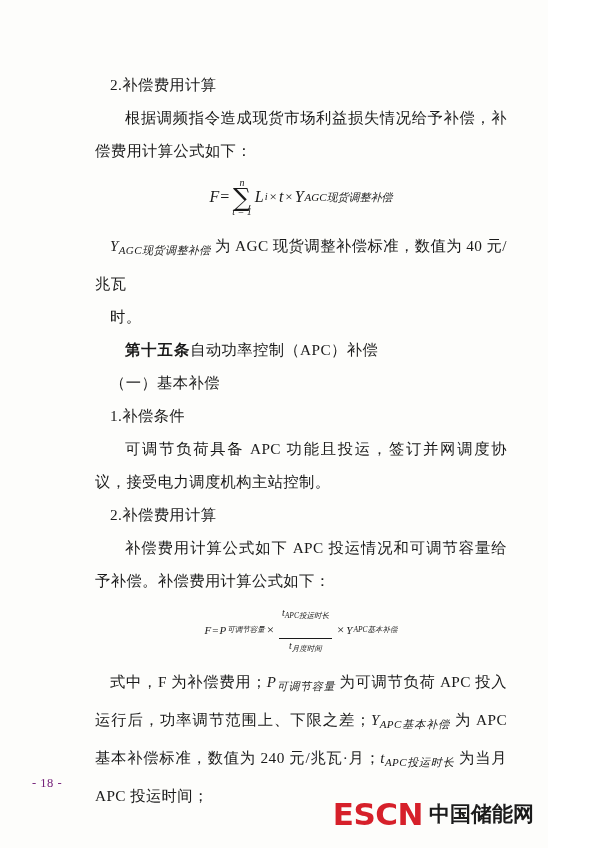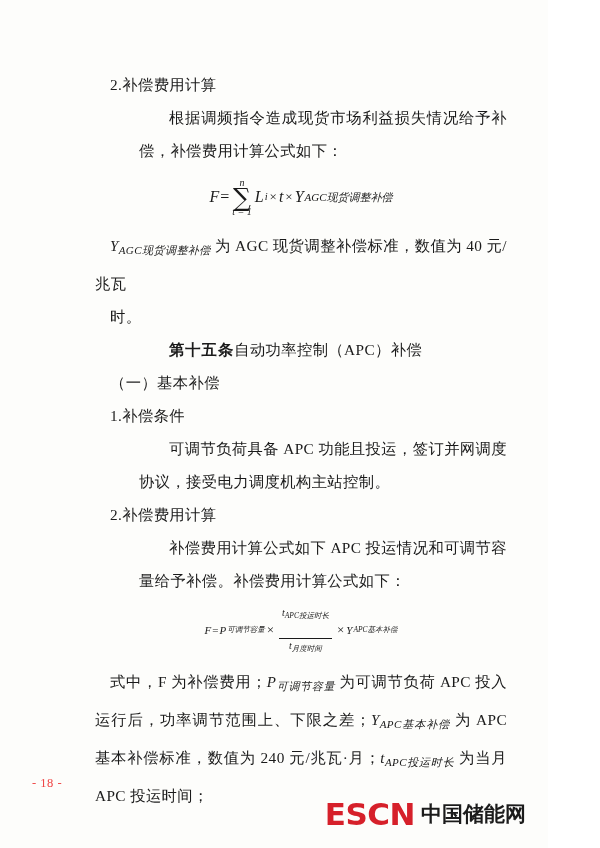--- a/index.html
+++ b/index.html
@@ -31,21 +31,20 @@
   .para {
     font-size: 15.3px;
     line-height: 33px;
     text-align: justify;
     text-justify: inter-ideograph;
     margin: 0;
     letter-spacing: 0.4px;
   }
   .indent {
     text-indent: 30px;
-    margin-left: 44px;
   }
   .indent-small {
     text-indent: 15px;
   }
   .bold-head {
     font-weight: bold;
     letter-spacing: 1px;
   }
   .formula-block {
     text-align: center;
@@ -120,26 +119,26 @@
   }
   .inline-f {
     font-style: italic;
     font-size: 15px;
   }
   .page-num {
     position: absolute;
     left: 32px;
     top: 776px;
     font-size: 12.5px;
-    color: #ef4444;
+    color: #701a75;
     letter-spacing: 0.5px;
   }
   .watermark {
     position: absolute;
-    right: 22px;
+    right: 14px;
     bottom: 18px;
     display: flex;
     align-items: center;
     gap: 6px;
     font-weight: bold;
   }
   .wm-escn {
     font-family: "DejaVu Sans", sans-serif;
     font-size: 31px;
     font-weight: bold;

